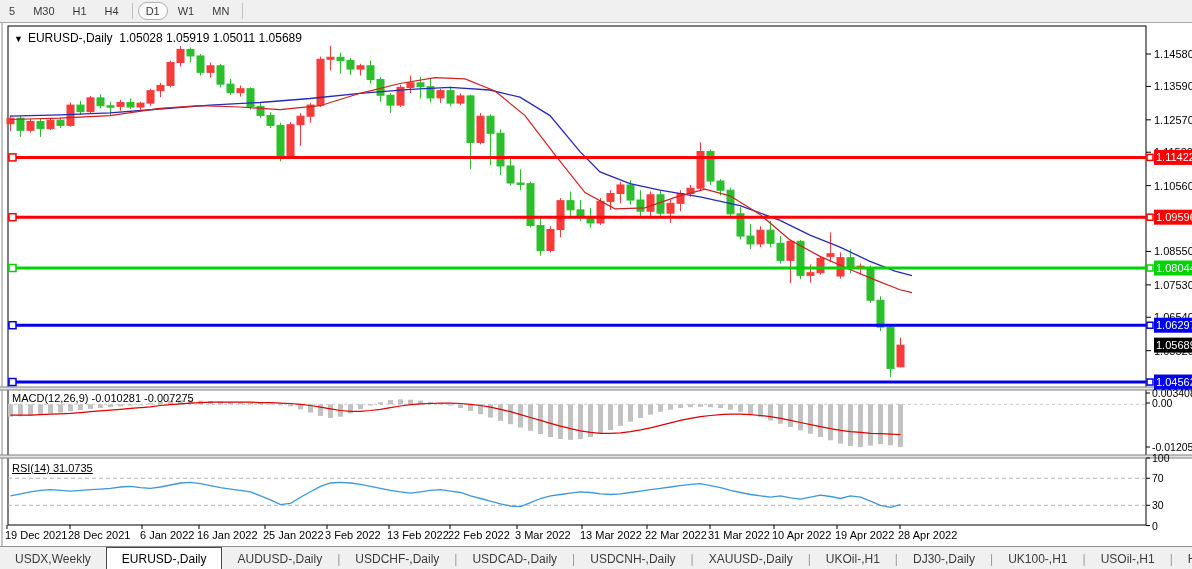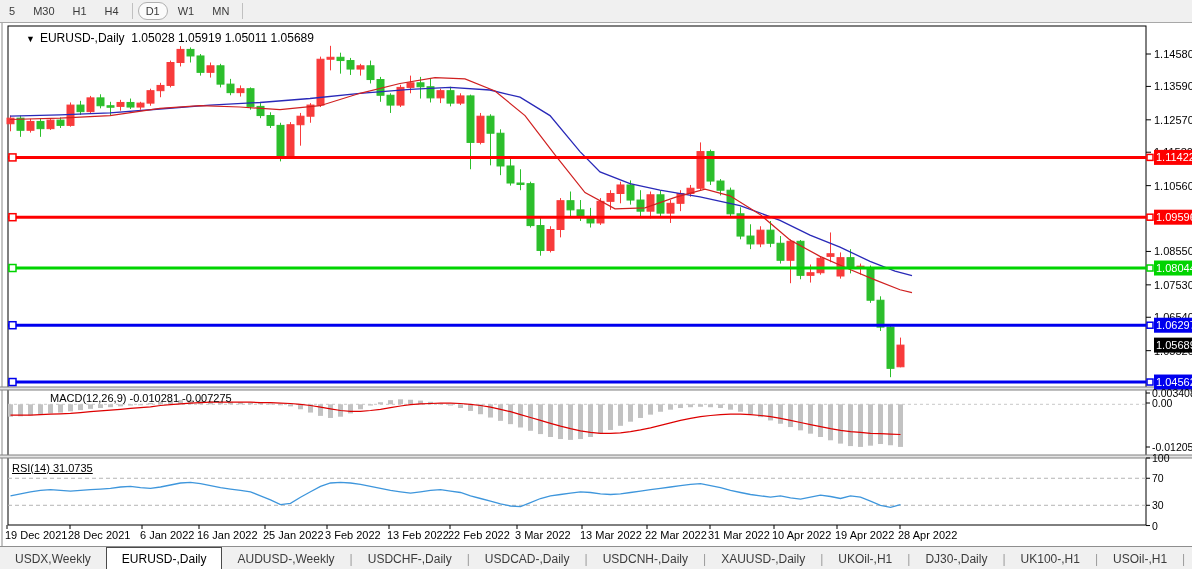--- a/index.html
+++ b/index.html
@@ -8,23 +8,23 @@
   
   #toolbar{position:absolute;left:0;top:0;width:1192px;height:22px;background:#f0f0f0;
     border-bottom:1px solid #a8a8a8;display:flex;align-items:center;font-size:11px;color:#3a3a3a;}
   .tf-btn{padding:3px 8px;margin:0 1px;cursor:default;}
   .tf-btn.active{background:#fbfbfb;border:1px solid #b0b0b0;border-radius:9px;padding:2px 7px;}
   .tf-sep{width:1px;height:16px;background:#c0c0c0;margin:0 4px;}
   
   #chartwrap{position:absolute;left:0;top:23px;width:1192px;height:523px;background:#ffffff;}
   #chartsvg{position:absolute;left:0;top:0;}
   .overlay-label{position:absolute;font-size:11px;color:#000;white-space:pre;z-index:5;}
-  #chart-title{left:26px;top:8px;font-size:12px;}
+  #chart-title{left:14px;top:8px;font-size:12px;}
   #chart-title .tri{font-size:9px;margin-right:5px;}
-  #macd-label{left:12px;top:369px;margin-left:38px;}
+  #macd-label{left:12px;top:369px;}
   #rsi-label{left:12px;top:439px;text-decoration:underline;}
   
   #tabbar{position:absolute;left:0;top:546px;width:1192px;height:23px;background:#f0f0f0;
     border-top:1px solid #8e8e8e;display:flex;align-items:stretch;font-size:12px;color:#3c3c3c;}
   .tab{display:flex;align-items:center;padding:0 15px;cursor:default;white-space:nowrap;}
   .tab.active{background:#ffffff;border:1px solid #4a4a4a;border-bottom:none;color:#000;}
   .tab-sep{display:flex;align-items:center;color:#9a9a9a;}
 </style>
 </head>
 <body>
@@ -425,21 +425,21 @@
     <div class="overlay-label" id="chart-title"><span class="tri">▼</span><span>EURUSD-,Daily</span>&nbsp;&nbsp;<span>1.05028 1.05919 1.05011 1.05689</span></div>
 
     <div class="overlay-label" id="macd-label">MACD(12,26,9) -0.010281 -0.007275</div>
 
     <div class="overlay-label" id="rsi-label">RSI(14) 31.0735</div>
   </div>
 
   <div id="tabbar">
       <span class="tab">USDX,Weekly</span>
       <span class="tab active">EURUSD-,Daily</span>
-      <span class="tab">AUDUSD-,Weekly</span>
+      <span class="tab">AUDUSD-,Daily</span>
       <span class="tab-sep">|</span>
       <span class="tab">USDCHF-,Daily</span>
       <span class="tab-sep">|</span>
       <span class="tab">USDCAD-,Daily</span>
       <span class="tab-sep">|</span>
       <span class="tab">USDCNH-,Daily</span>
       <span class="tab-sep">|</span>
       <span class="tab">XAUUSD-,Daily</span>
       <span class="tab-sep">|</span>
       <span class="tab">UKOil-,H1</span>

